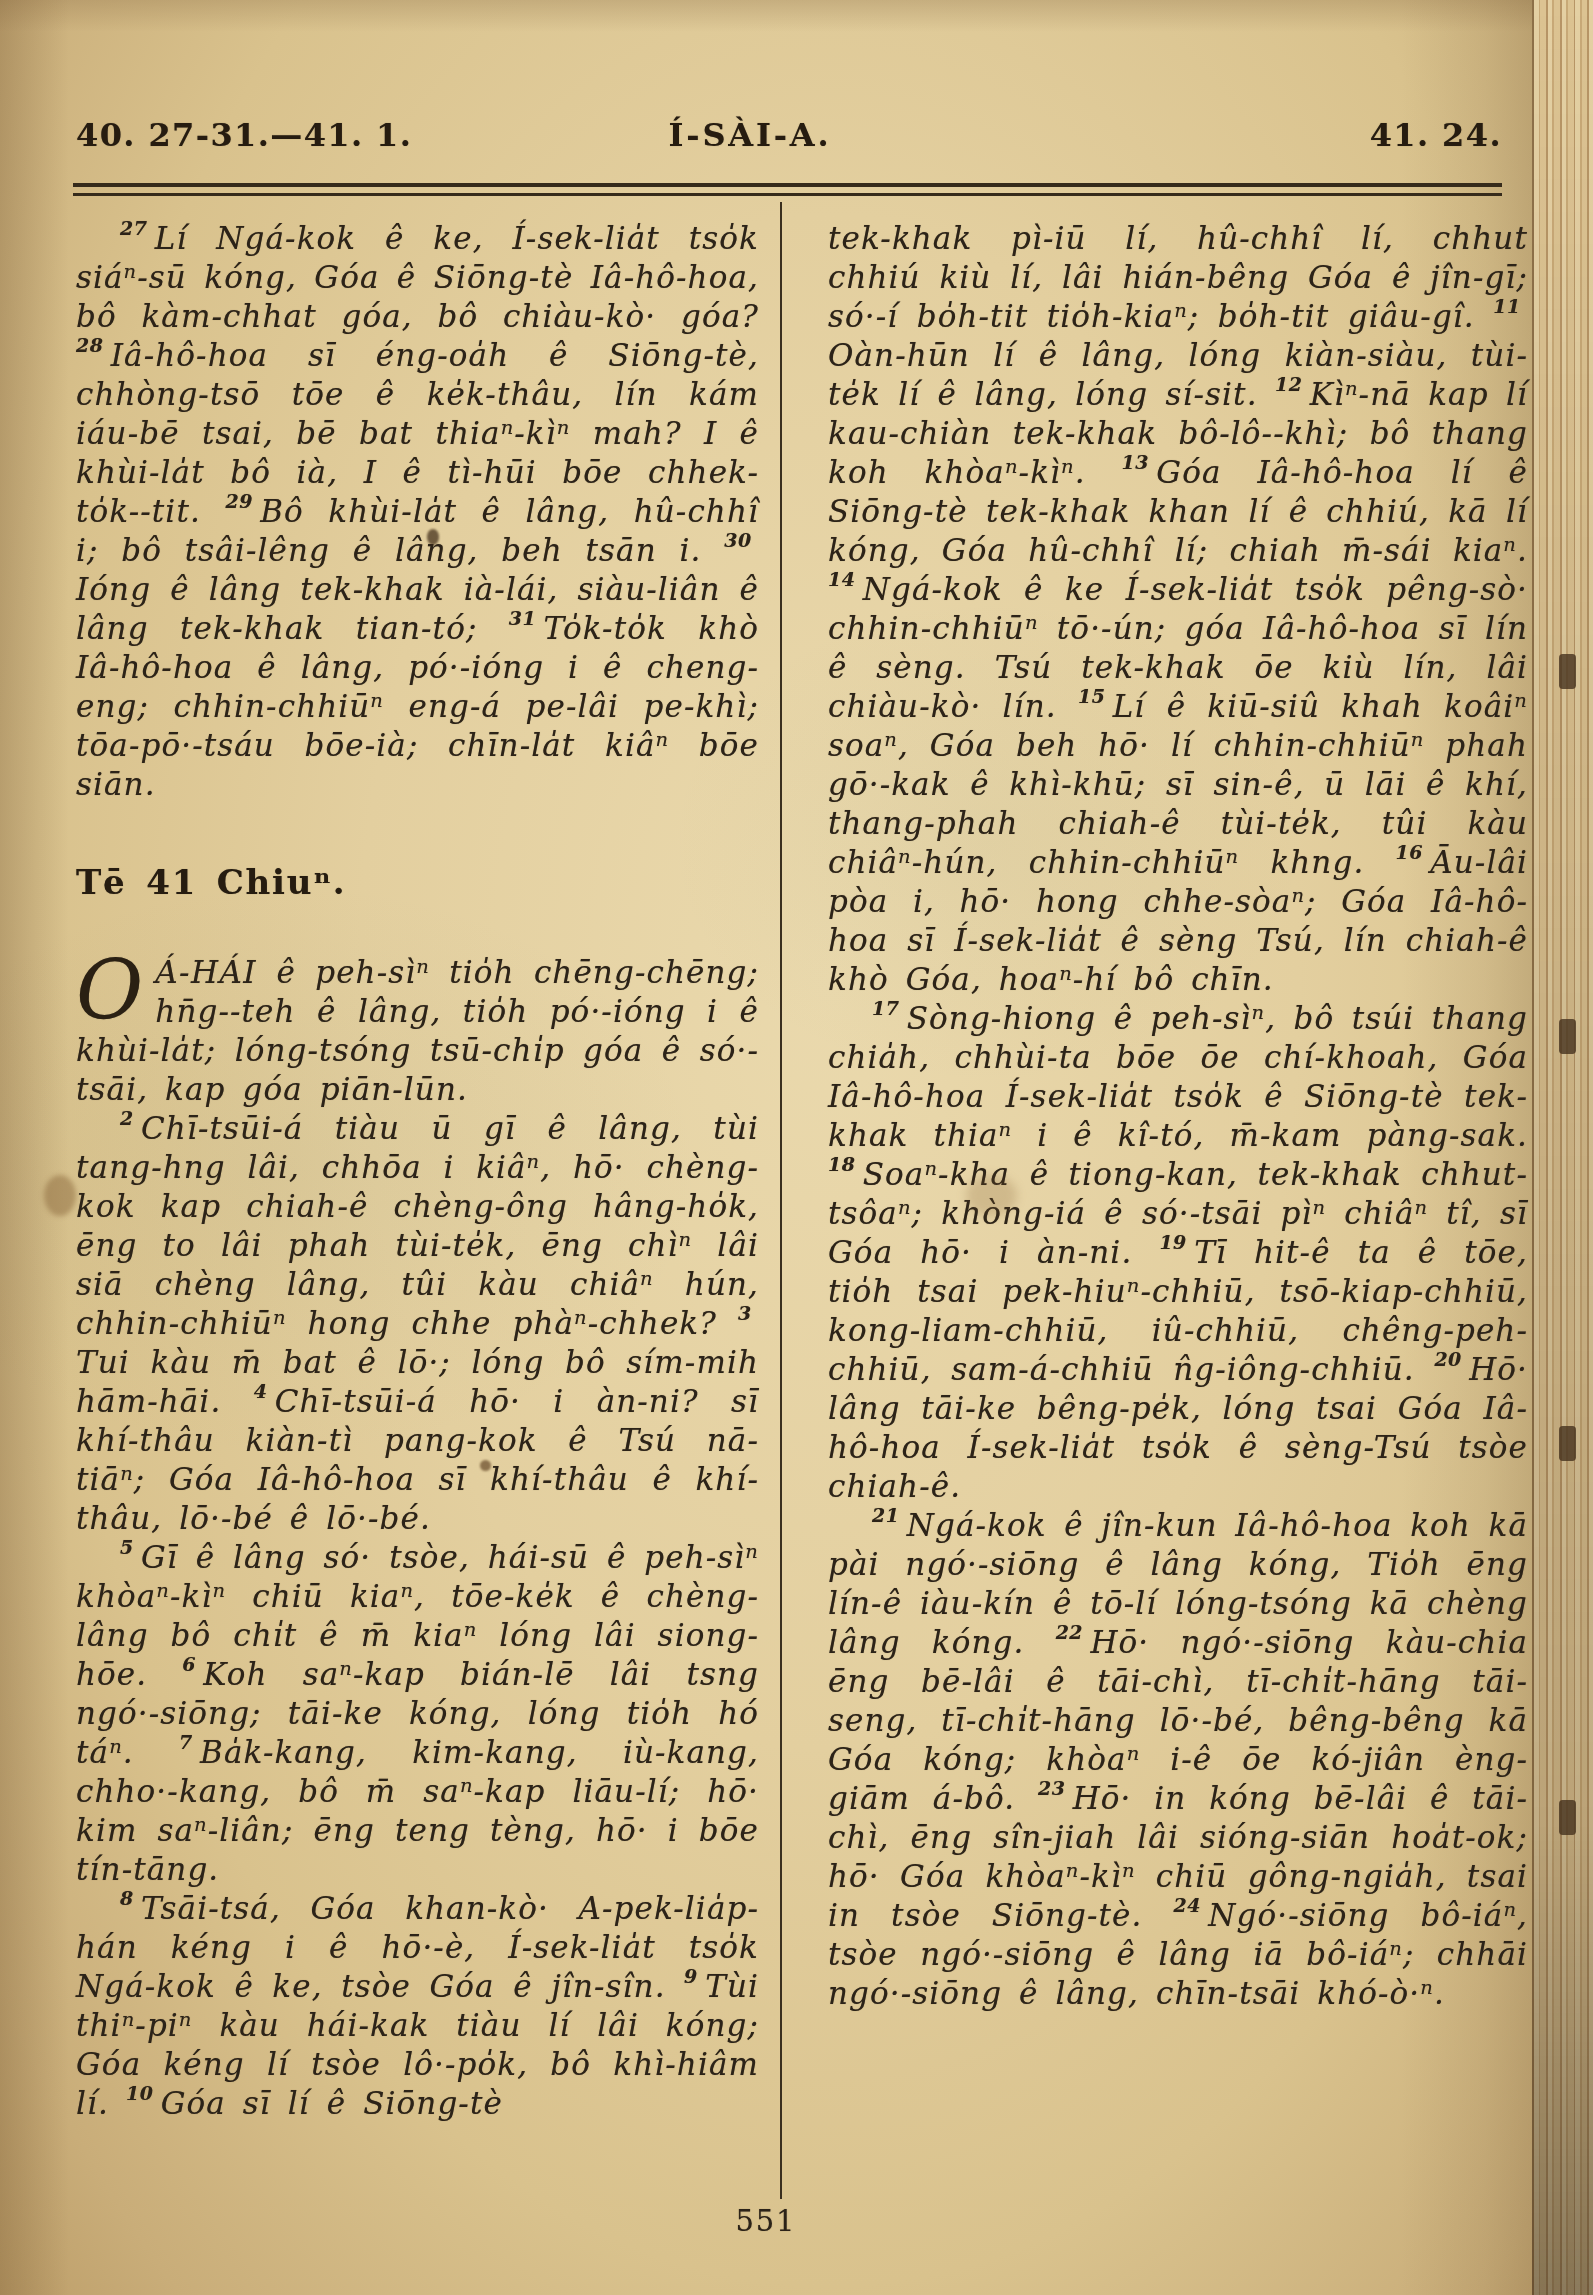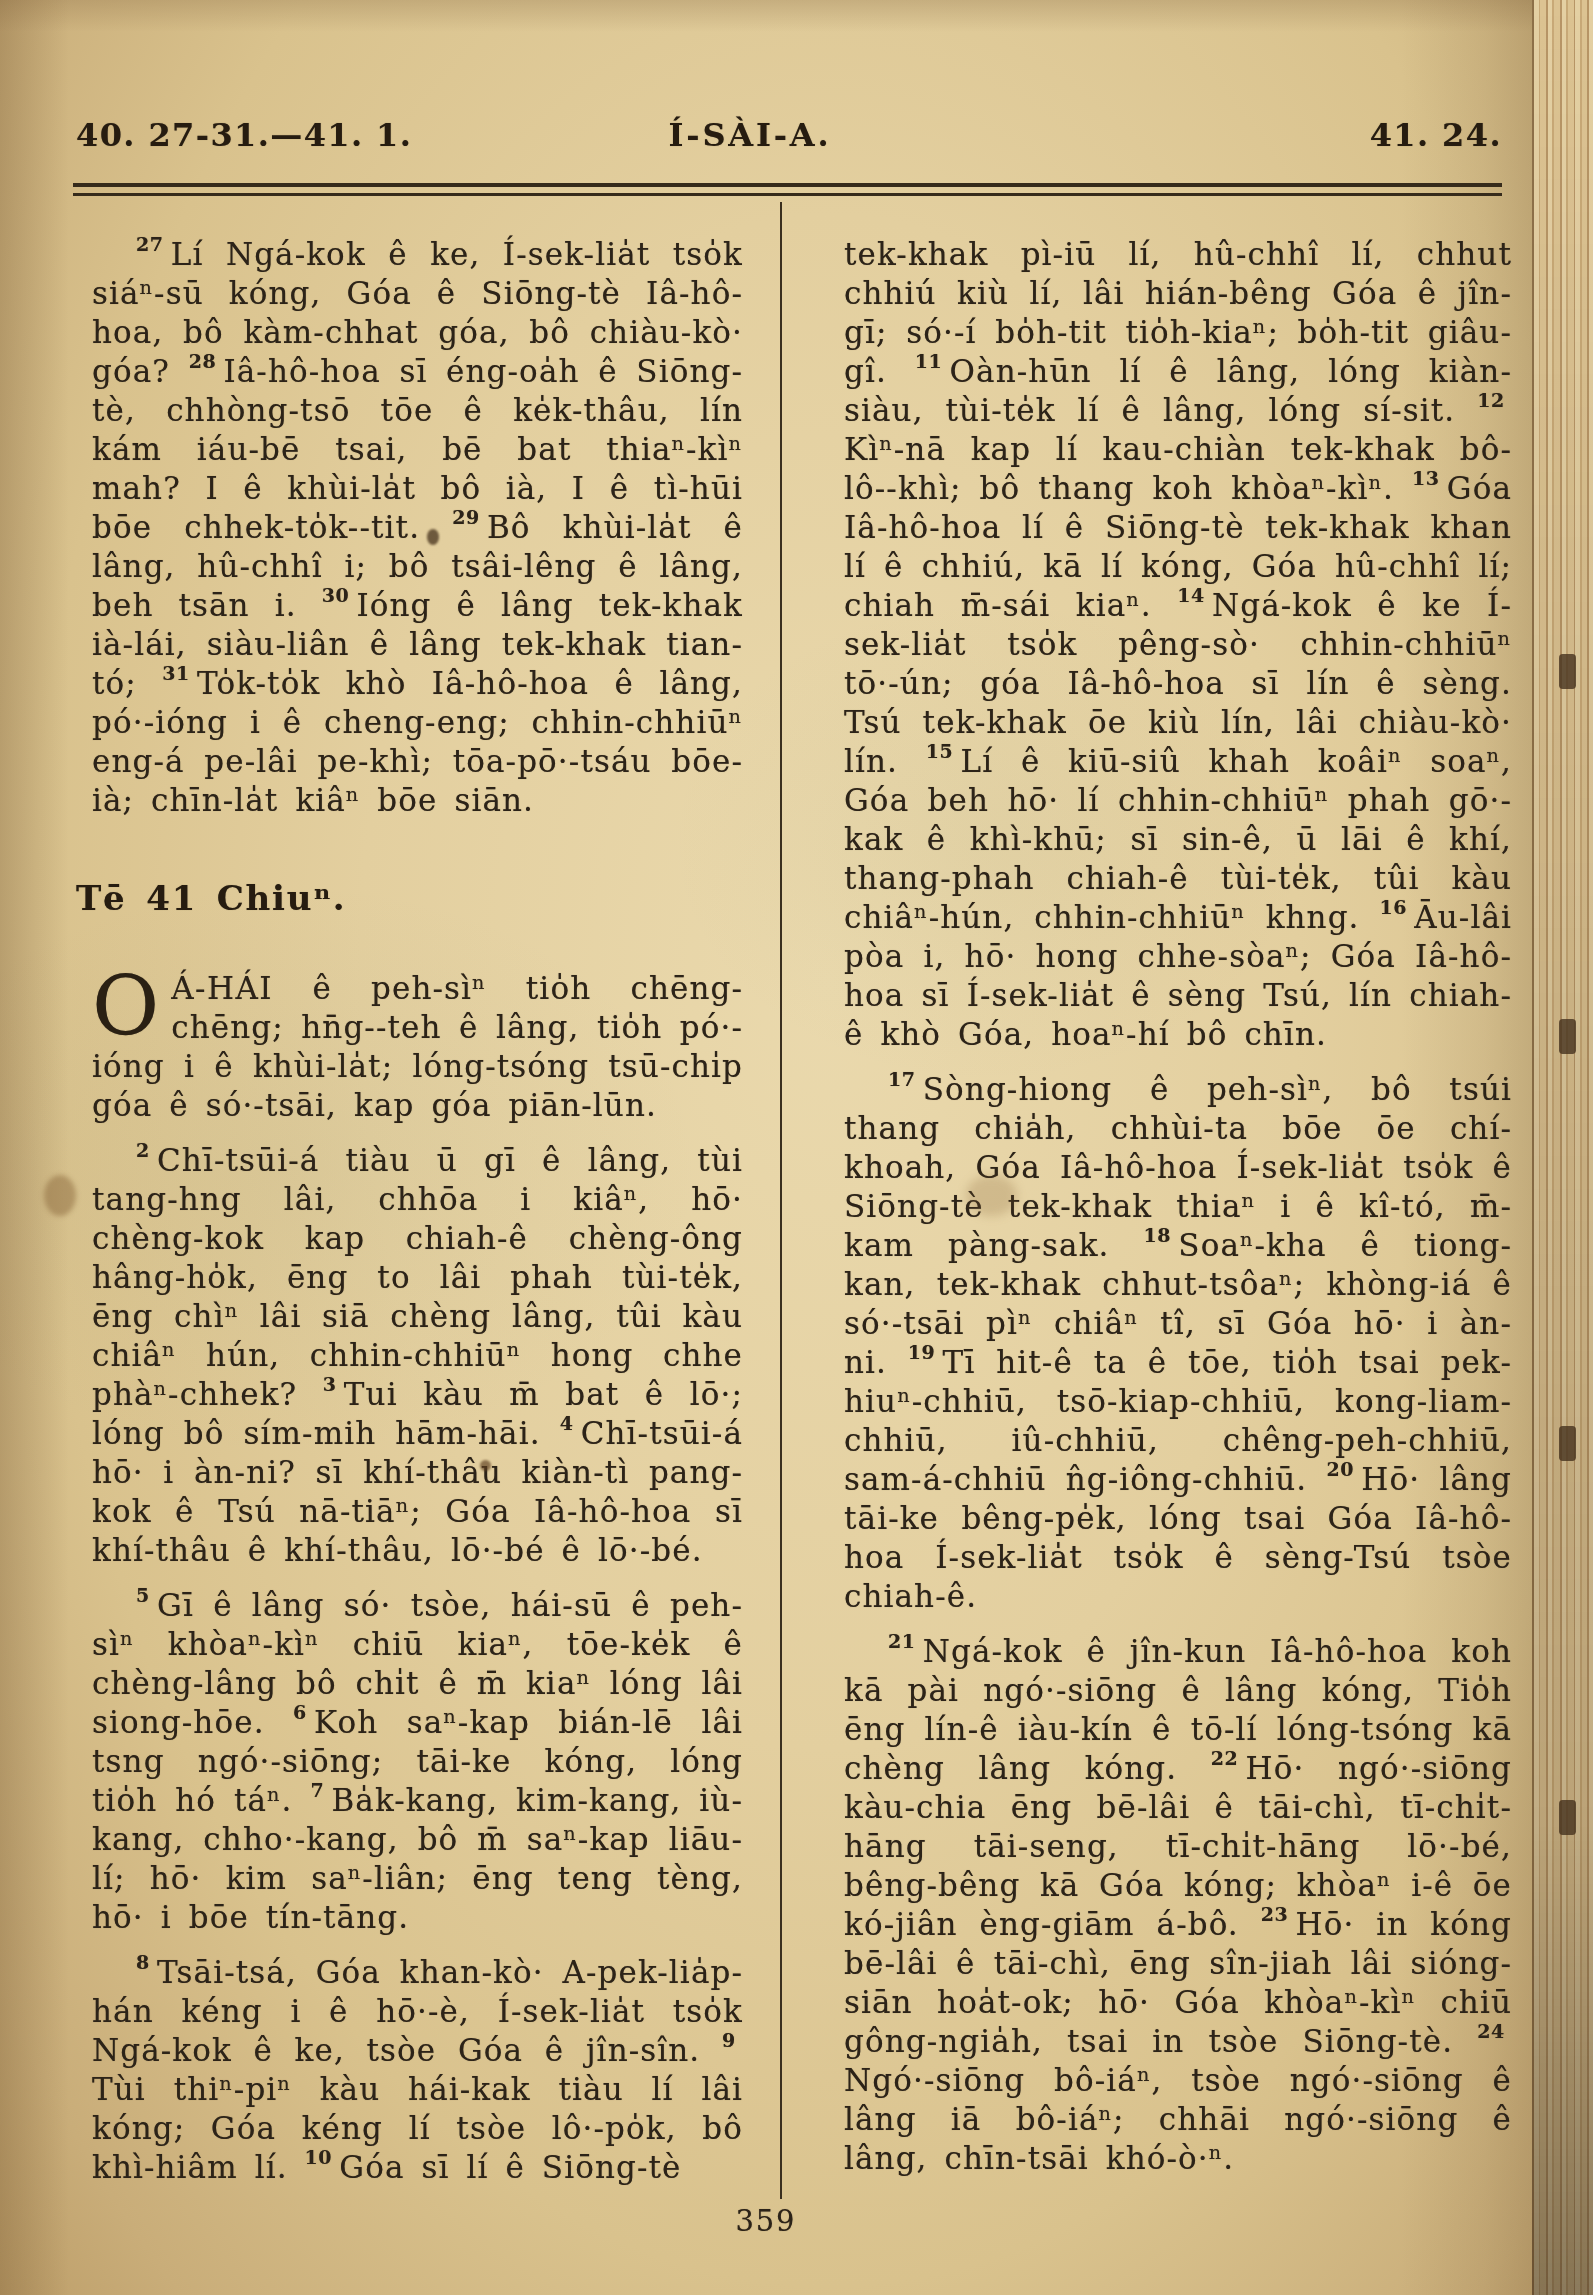--- a/index.html
+++ b/index.html
@@ -54,21 +54,21 @@
     border-top:4.1px solid #362b1b;border-bottom:3.7px solid #362b1b;}
 
   
   .col{position:absolute;top:219px;font-size:31px;line-height:39px;
     letter-spacing:1.1px;word-spacing:6px;text-align:justify;
     text-shadow:0 0 0.7px rgba(44,35,24,.5);}
   .col-left{left:76px;width:683px;}
   .col-right{left:828px;width:700px;}
   .col-divider{position:absolute;top:202px;left:780px;width:2.3px;height:1997px;background:#3a2f1f;}
 
-  .para{margin:16px;text-indent:44px;}
+  .para{margin:0;text-indent:44px;font-style:italic;}
   .para.noindent{text-indent:0;}
   .verse-num{font-size:19px;font-weight:700;vertical-align:13.8px;letter-spacing:0.5px;
     margin-right:7.3px;display:inline-block;text-indent:0;line-height:0;}
   .chapter-heading{font-weight:700;font-size:34px;text-align:left;letter-spacing:1.8px;
     margin:59px 0 51px 0;text-indent:0;color:#261c10;}
   .dropcap{float:left;font-size:82px;line-height:65px;padding:4.6px 11px 0 0;
     font-weight:400;color:#2a2013;}
   .lead-caps{letter-spacing:1.4px;}
 
   .page-number{position:absolute;top:2204px;left:0;width:1532px;text-align:center;
@@ -95,21 +95,21 @@
         <p class="para"><span class="verse-num">5</span>Gī ê lâng só· tsòe, hái-sū ê peh-sìⁿ khòaⁿ-kìⁿ chiū kiaⁿ, tōe-ke̍k ê chèng-lâng bô chi̍t ê m̄ kiaⁿ lóng lâi siong-hōe. <span class="verse-num">6</span>Koh saⁿ-kap bián-lē lâi tsng ngó·-siōng; tāi-ke kóng, lóng tio̍h hó táⁿ. <span class="verse-num">7</span>Ba̍k-kang, kim-kang, iù-kang, chho·-kang, bô m̄ saⁿ-kap liāu-lí; hō· kim saⁿ-liân; ēng teng tèng, hō· i bōe tín-tāng. </p>
         <p class="para"><span class="verse-num">8</span>Tsāi-tsá, Góa khan-kò· A-pek-lia̍p-hán kéng i ê hō·-è, Í-sek-lia̍t tso̍k Ngá-kok ê ke, tsòe Góa ê jîn-sîn. <span class="verse-num">9</span>Tùi thiⁿ-piⁿ kàu hái-kak tiàu lí lâi kóng; Góa kéng lí tsòe lô·-po̍k, bô khì-hiâm lí. <span class="verse-num">10</span>Góa sī lí ê Siōng-tè </p>
       </div>
     <div class="col-divider"></div>
     <div class="col col-right" id="col-right">
         <p class="para noindent">tek-khak pì-iū lí, hû-chhî lí, chhut chhiú kiù lí, lâi hián-bêng Góa ê jîn-gī; só·-í bo̍h-tit tio̍h-kiaⁿ; bo̍h-tit giâu-gî. <span class="verse-num">11</span>Oàn-hūn lí ê lâng, lóng kiàn-siàu, tùi-te̍k lí ê lâng, lóng sí-sit. <span class="verse-num">12</span>Kìⁿ-nā kap lí kau-chiàn tek-khak bô-lô--khì; bô thang koh khòaⁿ-kìⁿ. <span class="verse-num">13</span>Góa Iâ-hô-hoa lí ê Siōng-tè tek-khak khan lí ê chhiú, kā lí kóng, Góa hû-chhî lí; chiah m̄-sái kiaⁿ. <span class="verse-num">14</span>Ngá-kok ê ke Í-sek-lia̍t tso̍k pêng-sò· chhin-chhiūⁿ tō·-ún; góa Iâ-hô-hoa sī lín ê sèng. Tsú tek-khak ōe kiù lín, lâi chiàu-kò· lín. <span class="verse-num">15</span>Lí ê kiū-siû khah koâiⁿ soaⁿ, Góa beh hō· lí chhin-chhiūⁿ phah gō·-kak ê khì-khū; sī sin-ê, ū lāi ê khí, thang-phah chiah-ê tùi-te̍k, tûi kàu chiâⁿ-hún, chhin-chhiūⁿ khng. <span class="verse-num">16</span>Āu-lâi pòa i, hō· hong chhe-sòaⁿ; Góa Iâ-hô-hoa sī Í-sek-lia̍t ê sèng Tsú, lín chiah-ê khò Góa, hoaⁿ-hí bô chīn. </p>
         <p class="para"><span class="verse-num">17</span>Sòng-hiong ê peh-sìⁿ, bô tsúi thang chia̍h, chhùi-ta bōe ōe chí-khoah, Góa Iâ-hô-hoa Í-sek-lia̍t tso̍k ê Siōng-tè tek-khak thiaⁿ i ê kî-tó, m̄-kam pàng-sak. <span class="verse-num">18</span>Soaⁿ-kha ê tiong-kan, tek-khak chhut-tsôaⁿ; khòng-iá ê só·-tsāi pìⁿ chiâⁿ tî, sī Góa hō· i àn-ni. <span class="verse-num">19</span>Tī hit-ê ta ê tōe, tio̍h tsai pek-hiuⁿ-chhiū, tsō-kiap-chhiū, kong-liam-chhiū, iû-chhiū, chêng-peh-chhiū, sam-á-chhiū n̂g-iông-chhiū. <span class="verse-num">20</span>Hō· lâng tāi-ke bêng-pe̍k, lóng tsai Góa Iâ-hô-hoa Í-sek-lia̍t tso̍k ê sèng-Tsú tsòe chiah-ê. </p>
         <p class="para"><span class="verse-num">21</span>Ngá-kok ê jîn-kun Iâ-hô-hoa koh kā pài ngó·-siōng ê lâng kóng, Tio̍h ēng lín-ê iàu-kín ê tō-lí lóng-tsóng kā chèng lâng kóng. <span class="verse-num">22</span>Hō· ngó·-siōng kàu-chia ēng bē-lâi ê tāi-chì, tī-chi̍t-hāng tāi-seng, tī-chi̍t-hāng lō·-bé, bêng-bêng kā Góa kóng; khòaⁿ i-ê ōe kó-jiân èng-giām á-bô. <span class="verse-num">23</span>Hō· in kóng bē-lâi ê tāi-chì, ēng sîn-jiah lâi sióng-siān hoa̍t-ok; hō· Góa khòaⁿ-kìⁿ chiū gông-ngia̍h, tsai in tsòe Siōng-tè. <span class="verse-num">24</span>Ngó·-siōng bô-iáⁿ, tsòe ngó·-siōng ê lâng iā bô-iáⁿ; chhāi ngó·-siōng ê lâng, chīn-tsāi khó-ò·ⁿ. </p>
       </div>
 
-    <div class="page-number">359</div>
+    <div class="page-number">551</div>
 
     <div class="stain s1"></div>
     <div class="stain s2"></div>
     <div class="stain s3"></div>
     <div class="stain s4"></div>
   </div>
 
   <div class="page-edges"></div>
   <div class="stitch" style="top:654px"></div>
   <div class="stitch" style="top:1019px"></div>

